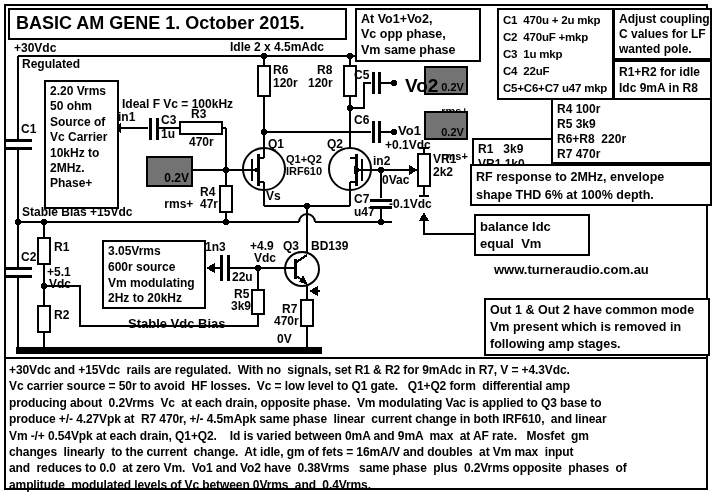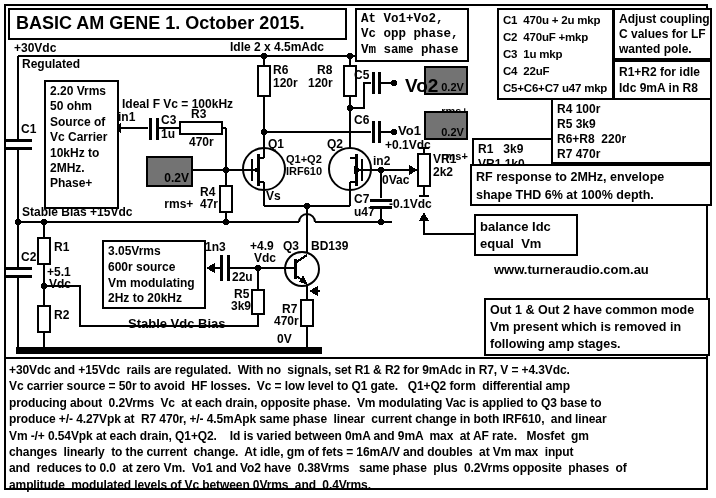--- a/index.html
+++ b/index.html
@@ -216,21 +216,21 @@
       <polygon points="252,170 260,166 260,174"></polygon>
       <polygon points="362,170 354,166 354,174"></polygon>
       <polygon points="308,285 299,282 303,275"></polygon>
     </g>
 
     <rect x="16" y="347" width="306" height="7" fill="#000"></rect>
   </svg>
 
   <div id="titlebox">BASIC AM GENE 1. October 2015.</div>
 
-  <div class="nbox" style="left:355px;top:8px;width:114px;height:54px;font-size:12.5px;line-height:15.4px;font-family:Liberation Mono, monospace;">At Vo1+Vo2,
+  <div class="nbox" style="left:355px;top:8px;width:126px;height:54px;font-size:12.5px;line-height:15.4px;">At Vo1+Vo2,
 Vc opp phase,
 Vm same phase</div>
   <div class="nbox" style="left:497px;top:8px;width:117px;height:92px;font-size:11.5px;line-height:17px;letter-spacing:-0.2px;">C1  470u + 2u mkp
 C2  470uF +mkp
 C3  1u mkp
 C4  22uF
 C5+C6+C7 u47 mkp</div>
   <div class="nbox" style="left:613px;top:8px;width:99px;height:52px;line-height:15px;">Adjust coupling
 C values for LF
 wanted pole.</div>
@@ -239,21 +239,21 @@
   <div class="nbox" style="left:472px;top:98px;width:83px;height:66px;line-height:15px;margin-top:40px;">R1   3k9
 VR1 1k0
 R2   2k2
 R3   470r</div>
   <div class="nbox" style="left:551px;top:98px;width:161px;height:66px;line-height:15px;">R4 100r
 R5 3k9
 R6+R8  220r
 R7 470r</div>
   <div class="nbox" style="left:470px;top:164px;width:242px;height:42px;font-size:12.5px;line-height:18px;">RF response to 2MHz, envelope
 shape THD 6% at 100% depth.</div>
-  <div class="nbox" style="left:474px;top:214px;width:104px;height:42px;font-size:13px;line-height:17px;">balance Idc
+  <div class="nbox" style="left:474px;top:214px;width:116px;height:42px;font-size:13px;line-height:17px;">balance Idc
 equal  Vm</div>
   <div class="nbox" style="left:44px;top:80px;width:75px;height:129px;line-height:15.4px;">2.20 Vrms
 50 ohm
 Source of
 Vc Carrier
 10kHz to
 2MHz.
 Phase+</div>
   <div class="nbox" style="left:102px;top:240px;width:104px;height:69px;line-height:15.8px;">3.05Vrms
 600r source

